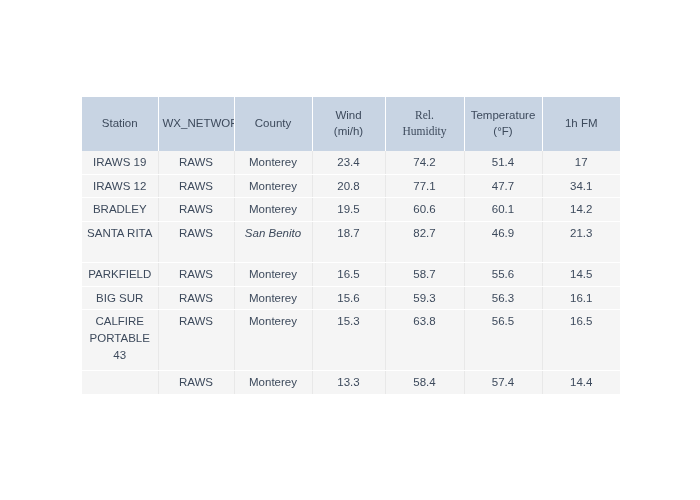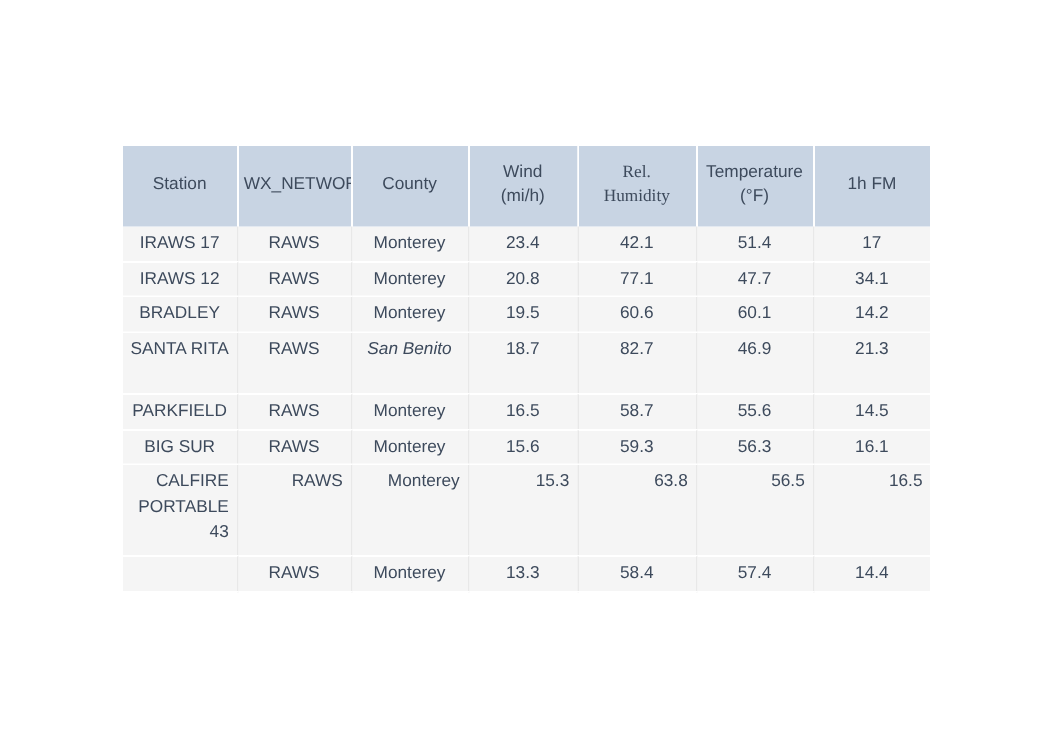--- a/index.html
+++ b/index.html
@@ -80,21 +80,21 @@
     text-align: center;
     vertical-align: top;
     line-height: 1.45;
     font-size: 11.5px;
     color: #3d4a5c;
     overflow: hidden;
   }
   table.wx-table tbody td:last-child { border-right: none; margin-top: 26px; }
   table.wx-table tbody tr.r-normal td { height: 14px; }
   table.wx-table tbody tr.r-tall td   { height: 34px; }
-  table.wx-table tbody tr.r-xtall td  { height: 54px; text-align: right; }
+  table.wx-table tbody tr.r-xtall td  { height: 54px; }
 
   td.cell-left {
     text-align: left;
     padding-left: 4px;
   }
   td.cell-mid {
     vertical-align: middle;
     font-style: italic;
   }
   td.wind-hl {
@@ -132,25 +132,25 @@
           </th>
           <th class="hdr-overflow">
             <span>Temperature</span><br>
             <span>(°F)</span>
           </th>
           <th>1h FM</th>
         </tr>
       </thead>
       <tbody id="table-body">
           <tr class="r-normal">
-            <td>IRAWS 17</td>
+            <td>IRAWS 19</td>
             <td>RAWS</td>
             <td>Monterey</td>
             <td class="wind-hl">23.4</td>
-            <td>42.1</td>
+            <td>74.2</td>
             <td>51.4</td>
             <td>17</td>
           </tr>
           <tr class="r-normal">
             <td>IRAWS 12</td>
             <td>RAWS</td>
             <td>Monterey</td>
             <td class="wind-hl">20.8</td>
             <td>77.1</td>
             <td>47.7</td>

